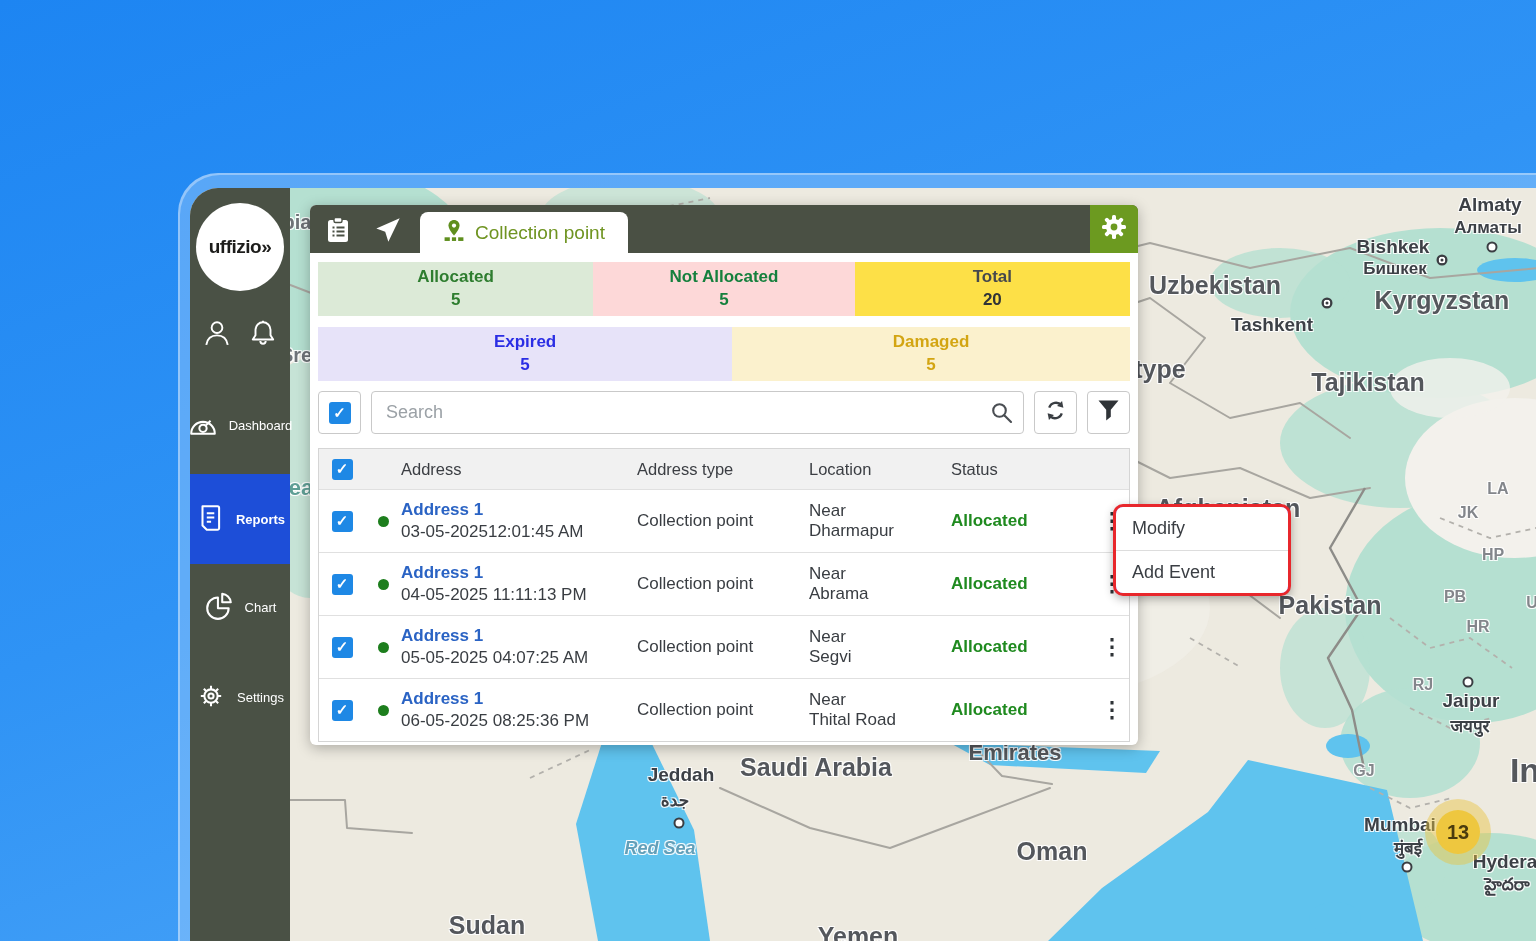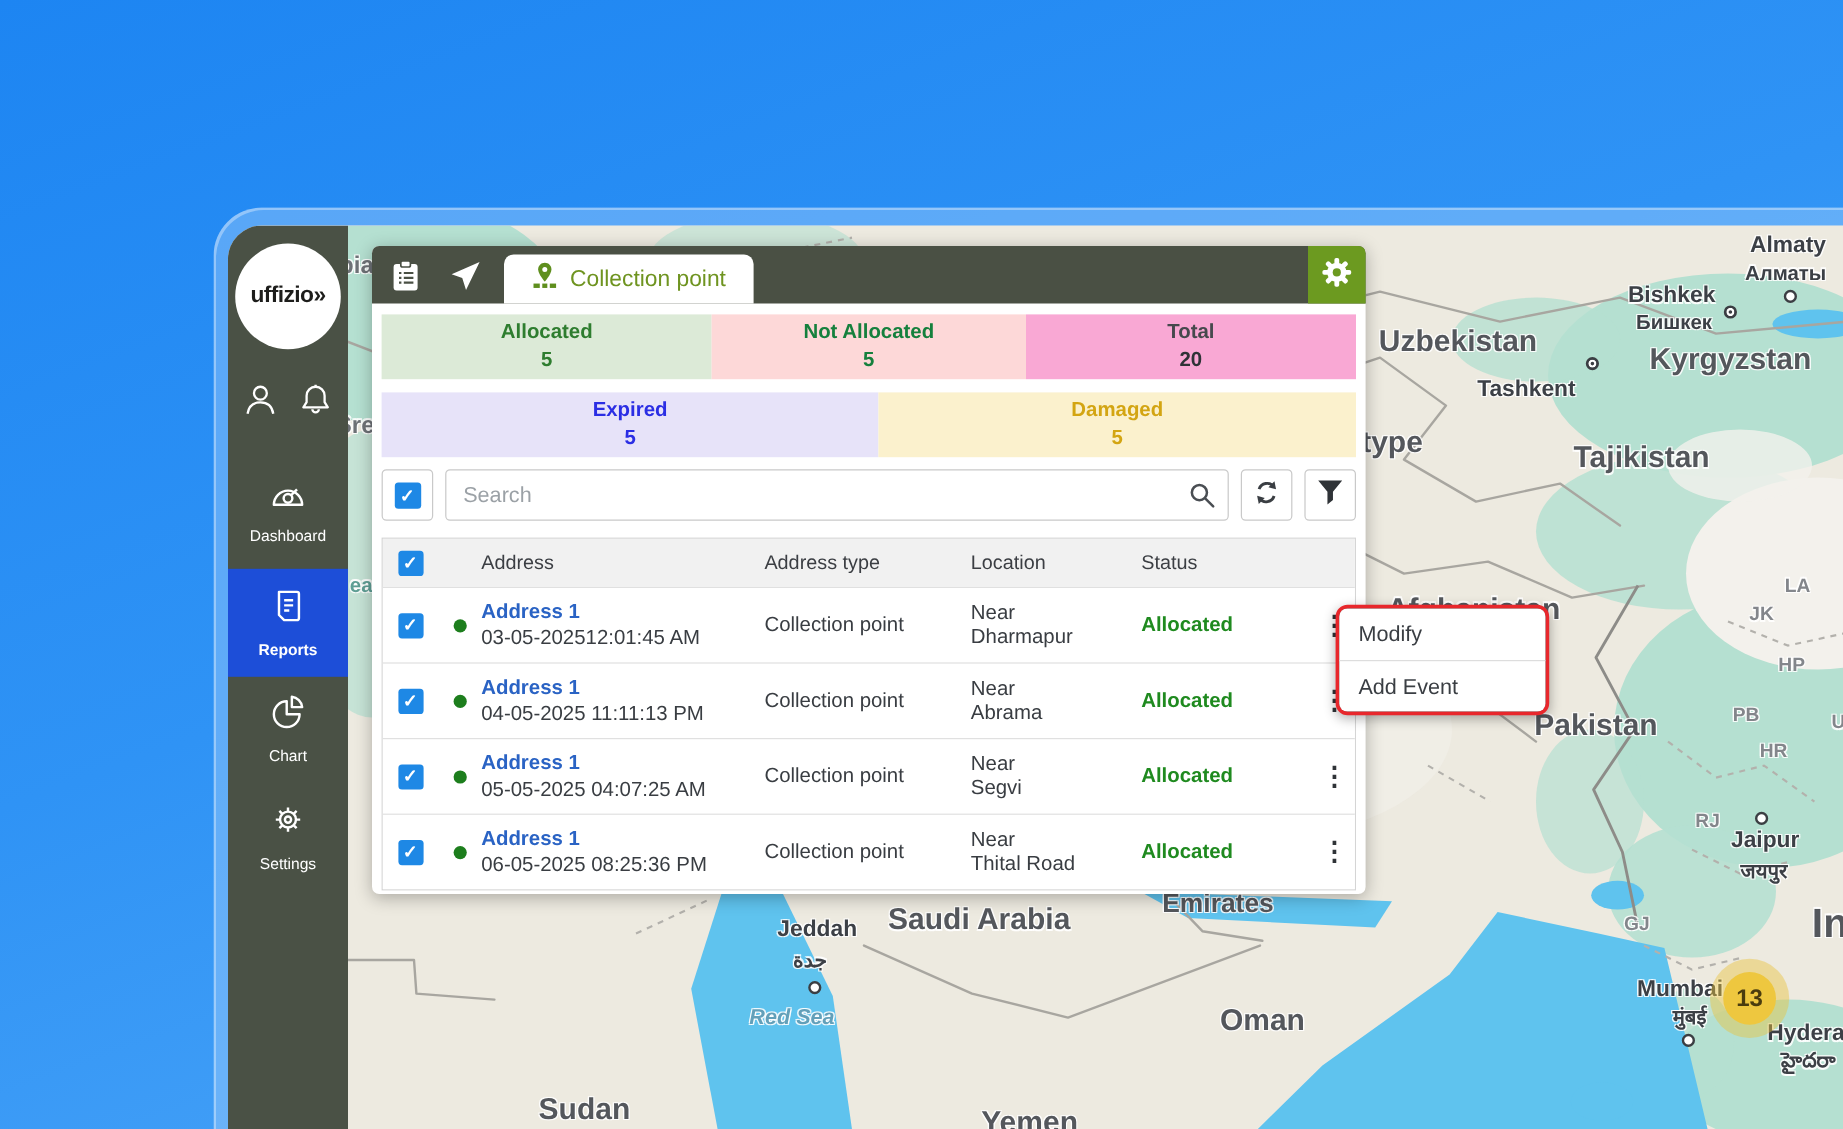--- a/index.html
+++ b/index.html
@@ -13,40 +13,40 @@
   .app { position:absolute; left:12px; top:15px; right:0; bottom:0;
     border-top-left-radius:28px; overflow:hidden; background:#edeae0; }
 
   
   .sidebar { position:absolute; left:0; top:0; width:100px; bottom:0; background:#4a5145; z-index:20;
     display:flex; flex-direction:column; align-items:center; color:#fff; }
   .logo { margin-top:15px; width:88px; height:88px; border-radius:50%; background:#fff;
     display:flex; align-items:center; justify-content:center; font-weight:bold; font-size:19px; color:#1d1d1b; letter-spacing:-0.5px; }
   .side-icons { margin-top:27px; height:34px; display:flex; gap:16px; align-items:center; }
   .nav { margin-top:36px; width:100%; display:flex; flex-direction:column; align-items:center; }
-  .nav-item { width:100%; height:74px; display:flex; flex-direction:column; align-items:center; justify-content:center; gap:11px;
+  .nav-item { width:100%; height:74px; display:flex; flex-direction:row; align-items:center; justify-content:center; gap:11px;
     font-size:13px; color:#fff; cursor:pointer; }
   .nav-item.active { height:90px; background:#1d4ed8; font-weight:bold; }
   .mb12{margin-bottom:12px}.mb8{margin-bottom:8px}.mb6{margin-bottom:6px}.mb16{margin-bottom:16px}
   .sicon { display:block; }
 
   
   .map { position:absolute; left:100px; top:0; right:0; bottom:0; z-index:1; overflow:hidden; cursor:grab; }
   .map svg.bg { position:absolute; left:0; top:0; }
   .mlbl { position:absolute; transform:translate(-50%,-50%); white-space:nowrap; font-weight:bold; color:#54575c;
     text-shadow:1px 1px 0 rgba(255,255,255,.85),-1px -1px 0 rgba(255,255,255,.85),1px -1px 0 rgba(255,255,255,.85),-1px 1px 0 rgba(255,255,255,.85); }
   .country { font-size:25px; }
   .country-sm { font-size:22px; }
   .country-xl { font-size:34px; }
   .city { font-size:19px; color:#3c4046; }
   .city-sub { font-size:17px; color:#3c4046; }
   .state { font-size:16px; color:#83868b; }
   .water { font-size:18px; color:#62a0ba; font-weight:bold;font-style:italic; }
   .cut { font-size:20px; color:#6e7277; }
-  .cut-teal { font-size:17px; color:#5f9f95; }
+  .cut-teal { font-size:22px; color:#5f9f95; }
   .marker { position:absolute; width:11px; height:11px; border:2.5px solid #3b3e43; border-radius:50%; background:#fff;
     transform:translate(-50%,-50%); }
   .marker.filled { background:#3b3e43; box-shadow:inset 0 0 0 2px #fff; }
   .cluster { position:absolute; transform:translate(-50%,-50%); width:66px; height:66px; cursor:pointer; }
   .cluster-halo { position:absolute; inset:0; border-radius:50%; background:rgba(233,196,61,.45); }
   .cluster-core { position:absolute; left:11px; top:11px; width:44px; height:44px; border-radius:50%; background:#eec73f;
     display:flex; align-items:center; justify-content:center; font-weight:bold; font-size:20px; color:#4a3c0e; }
 
   
   .panel { position:absolute; left:310px; top:205px; width:828px; height:540px; background:#fff; border-radius:6px;
@@ -60,21 +60,21 @@
     color:#6f9421; font-size:19px; }
   .gear-btn { position:absolute; right:0; top:0; width:48px; height:48px; background:#6c9a20; border-radius:0 6px 0 0;
     display:flex; align-items:center; justify-content:center; cursor:pointer; }
 
   .stats { margin:9px 8px 0; }
   .stat-row1 { display:grid; grid-template-columns:1fr .95fr 1fr; height:54px; }
   .stat-row2 { display:grid; grid-template-columns:1.02fr .98fr; height:54px; margin-top:11px; }
   .stat { display:flex; flex-direction:column; align-items:center; justify-content:center; font-size:17px; font-weight:600; line-height:1.35; }
   .st-allocated { background:#dcead7; color:#2e7d2f; }
   .st-notallocated { background:#fdd8d8; color:#15803d; }
-  .st-total { background:#f9a8d4; color:#46494d; }
+  .st-total { background:#fde047; color:#46494d; }
   .st-total .stat-val { color:#2f3337; }
   .st-expired { background:#e7e3f9; color:#2b2ee4; }
   .st-damaged { background:#fbf1cd; color:#d3a512; }
 
   .search-row { margin:10px 8px 0; display:flex; gap:10px; height:43px; }
   .chk-btn { width:43px; height:43px; border:1px solid #c9c9c9; border-radius:4px; background:#fff;
     display:flex; align-items:center; justify-content:center; cursor:pointer; }
   .checkbox { width:22px; height:22px; background:#1e88e5; border-radius:3px; color:#fff; font-size:15px; font-weight:bold;
     display:flex; align-items:center; justify-content:center; cursor:pointer; }
   .search-wrap { flex:1; position:relative; }
@@ -92,21 +92,21 @@
   .cell-chk { display:flex; justify-content:center; }
   .cell-chk .checkbox { width:21px; height:21px; }
   .dot { width:11px; height:11px; border-radius:50%; background:#1d7e1d; margin:0 auto; }
   .addr-link { color:#2a63c4; font-weight:bold; cursor:pointer; }
   .addr-dt { margin-top:2px; }
   .loc { line-height:1.15; }
   .status-ok { color:#1f8a1f; font-weight:600; }
   .kebab { font-size:22px; color:#2f3337; text-align:center; cursor:pointer; font-weight:bold; line-height:14px; letter-spacing:0; }
 
   
-  .ctx-menu { position:absolute; left:1113px; top:504px; width:178px; background:#737373; border:3px solid #e8272c;
+  .ctx-menu { position:absolute; left:1113px; top:504px; width:178px; background:#8b5cf6; border:3px solid #e8272c;
     border-radius:10px; box-shadow:0 3px 10px rgba(0,0,0,.3); z-index:50; overflow:hidden; }
   .ctx-item { height:43px; display:flex; align-items:center; padding-left:16px; font-size:18px; color:#3a3e43; cursor:pointer; background:#fff; }
   .ctx-item + .ctx-item { border-top:1px solid #ddd; }
 </style>
 </head>
 <body>
 
 <div class="frame">
   <div class="app">
 

